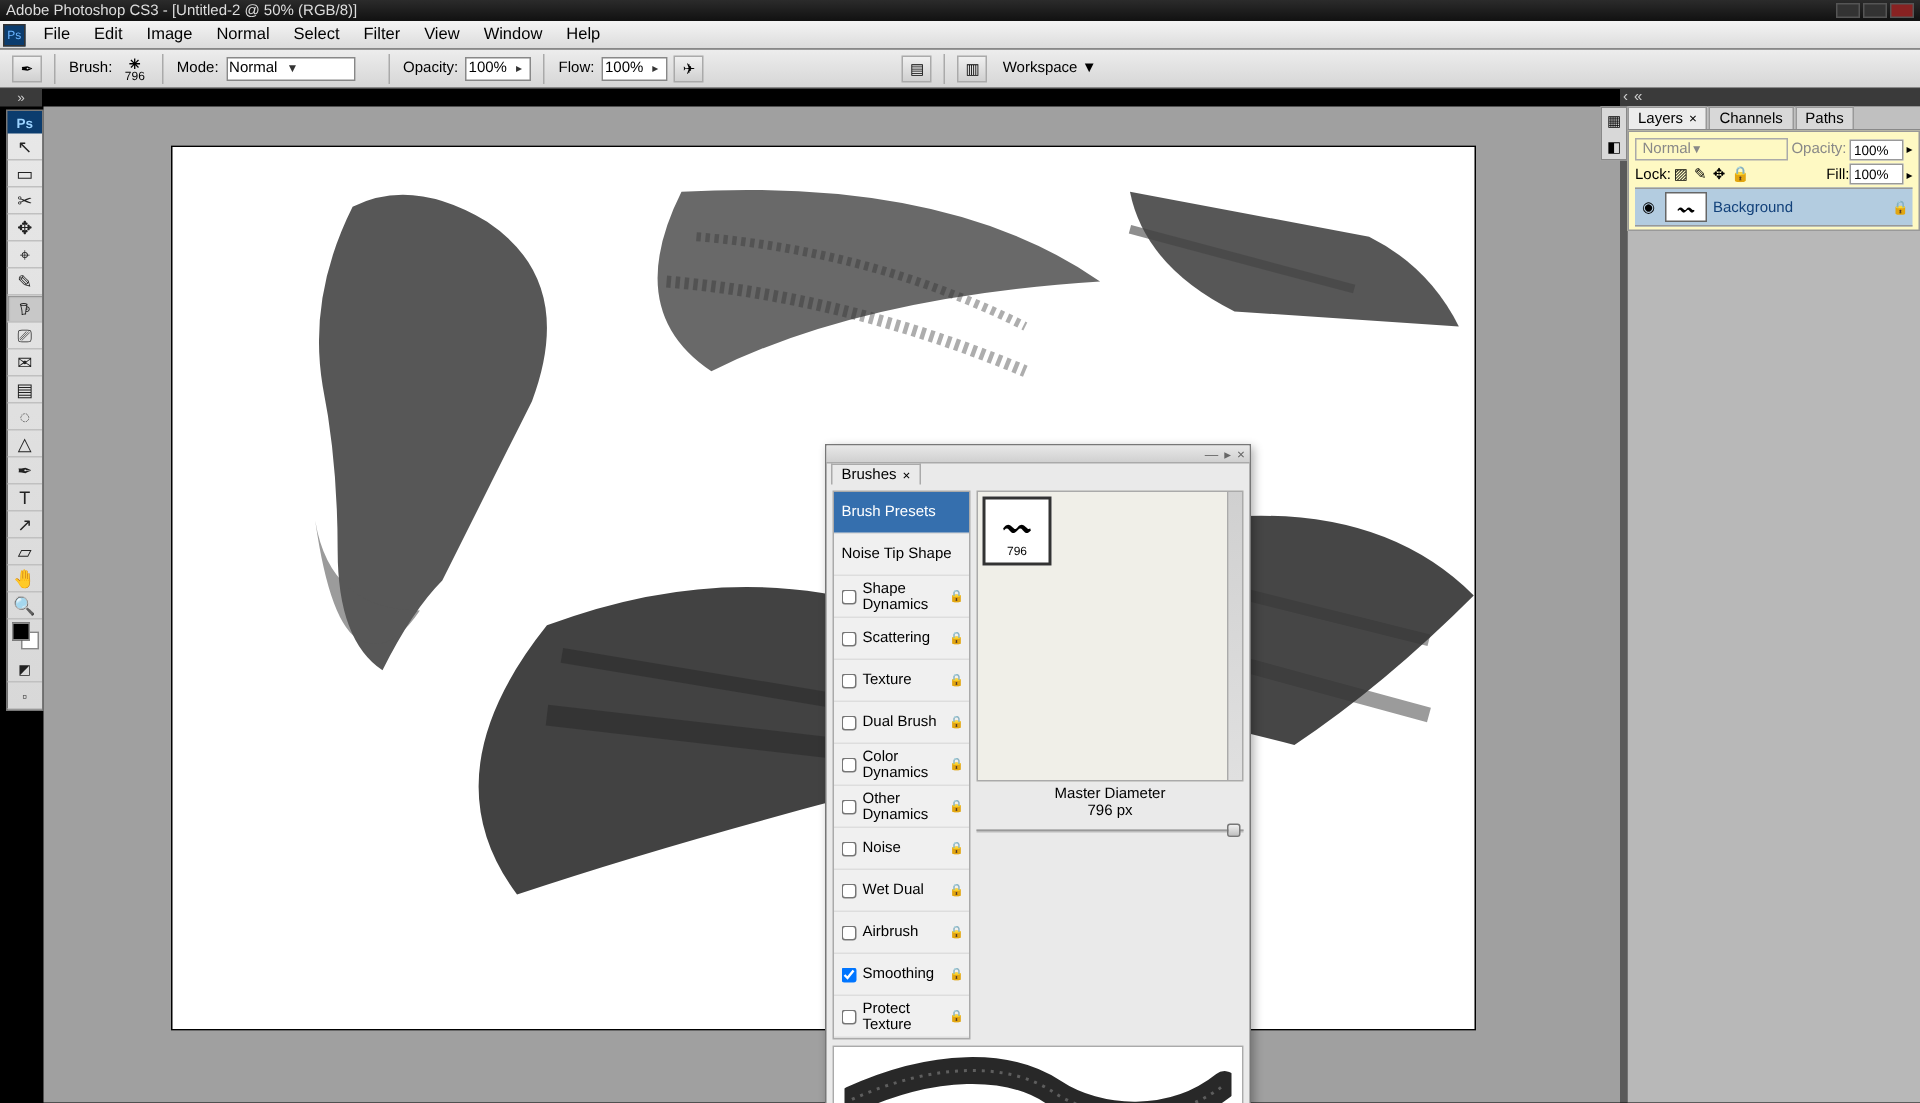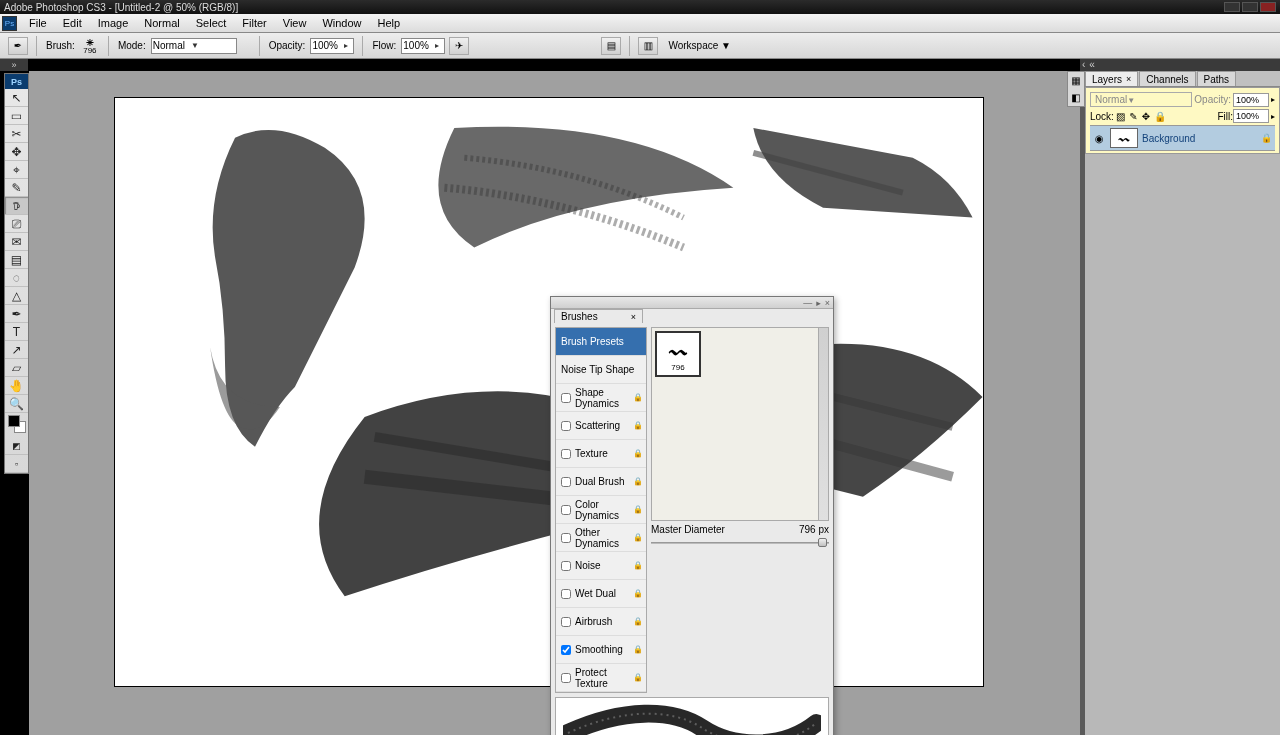--- a/index.html
+++ b/index.html
@@ -72,33 +72,33 @@
   .rightdock .thumb{width:28px;height:20px;border:1px solid #666;margin:0 4px;display:flex;align-items:center;justify-content:center;font-size:11px;background:#fff;}
   .rightdock .layer-row{background:#b3cce0;padding:2px;display:flex;align-items:center;border-top:1px solid #999;border-bottom:1px solid #999;}
   .rightdock .layer-name{color:#12417a;flex:1;}
   .rightdock .minifield{background:#fff;border:1px solid #999;width:36px;height:14px;font-size:9px;padding:0 2px;}
   
   
   .brushes-panel{position:absolute;left:550px;top:237px;width:284px;background:#eaeaea;border:1px solid #777;box-shadow:2px 2px 6px rgba(0,0,0,.3);font-size:10px;}
   .brushes-panel .bp-titlebar{height:12px;background:linear-gradient(#e8e8e8,#d0d0d0);border-bottom:1px solid #aaa;display:flex;align-items:center;justify-content:flex-end;padding:0 3px;}
   .brushes-panel .bp-titlebar span{font-size:9px;margin-left:4px;color:#666;cursor:default;}
   .brushes-panel .bp-tabs{height:14px;display:flex;align-items:flex-end;padding-left:3px;}
-  .brushes-panel .bp-tab{background:#eaeaea;border:1px solid #aaa;border-bottom:none;padding:1px 6px;font-size:10px;display:flex;align-items:center;gap:29px;}
+  .brushes-panel .bp-tab{background:#eaeaea;border:1px solid #aaa;border-bottom:none;padding:1px 6px;font-size:10px;display:flex;align-items:center;}
   .brushes-panel .bp-tab .x{margin-left:4px;font-size:9px;}
   .brushes-panel .bp-body{display:flex;padding:4px;}
   .brushes-panel .bp-left{width:92px;border:1px solid #aaa;background:#f0f0f0;}
   .brushes-panel .bp-left .cat{padding:2px 5px;border-bottom:1px solid #ddd;display:flex;align-items:center;position:relative;height:28px;}
   .brushes-panel .bp-left .cat.sel{background:#356fae;color:#fff;}
   .brushes-panel .bp-left .cat input{margin:0 4px 0 0;width:10px;height:10px;}
   .brushes-panel .bp-left .cat .lock{position:absolute;right:3px;font-size:8px;color:#777;}
   .brushes-panel .bp-right{flex:1;margin-left:4px;display:flex;flex-direction:column;}
   .brushes-panel .thumbs{flex:0 0 194px;border:1px solid #aaa;background:#f0efe8;position:relative;padding:3px;}
   .brushes-panel .thumbs .scrollbar{position:absolute;right:0;top:0;bottom:0;width:10px;background:linear-gradient(#d0d0d0,#e0e0e0);border-left:1px solid #aaa;}
   .brushes-panel .brush-thumb{width:46px;height:46px;border:2px solid #333;display:flex;flex-direction:column;align-items:center;justify-content:center;background:#fff;font-size:8px;}
-  .brushes-panel .mdrow{display:flex;align-items:center;padding:3px 0 1px;}
+  .brushes-panel .mdrow{display:flex;align-items:center;padding:3px 0 1px;flex-direction:column;}
   .brushes-panel .mdrow .filler{flex:1;}
   .brushes-panel .slider{height:14px;position:relative;margin-bottom:4px;}
   .brushes-panel .slider .track{position:absolute;left:0;right:0;top:6px;height:2px;background:#bbb;border-top:1px solid #999;}
   .brushes-panel .slider .knob{position:absolute;right:2px;top:2px;width:9px;height:9px;background:linear-gradient(#f0f0f0,#c0c0c0);border:1px solid #777;border-radius:2px;}
   .brushes-panel .preview{height:62px;border:1px solid #aaa;background:#fff;margin:0 4px 4px;display:flex;align-items:center;justify-content:center;}
   .brushes-panel .preview svg{width:95%;height:90%;}
   .brushes-panel .bp-footer{height:16px;display:flex;justify-content:flex-end;align-items:center;padding:0 6px;gap:6px;}
   .brushes-panel .bp-footer span{font-size:10px;color:#555;cursor:default;}
   .brushes-panel .resize{position:absolute;right:0;bottom:0;width:10px;height:10px;background:repeating-linear-gradient(135deg,#888,#888 1px,transparent 1px,transparent 3px);}
 </style>

